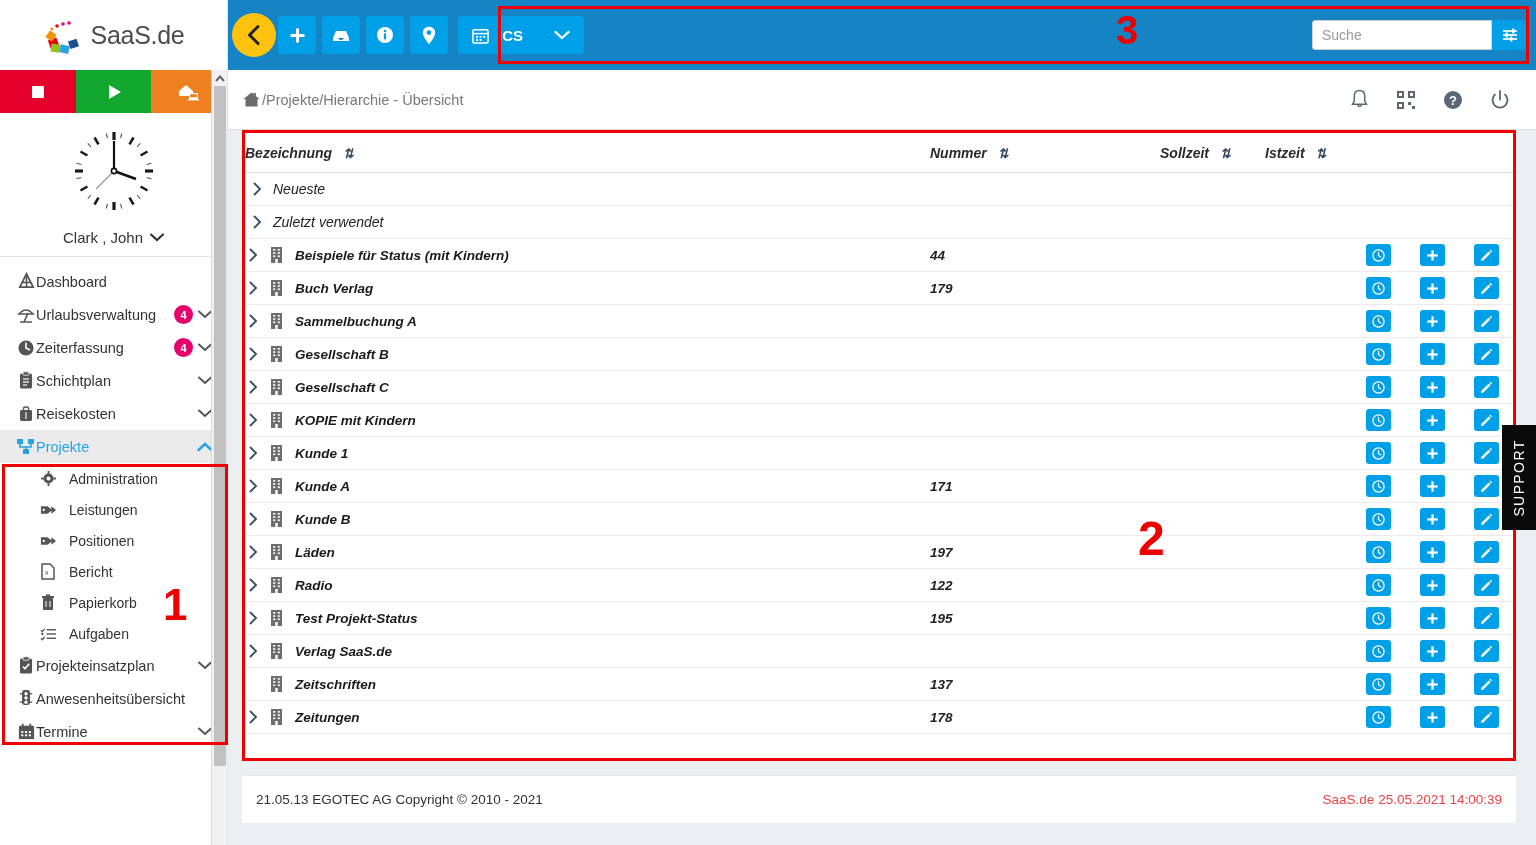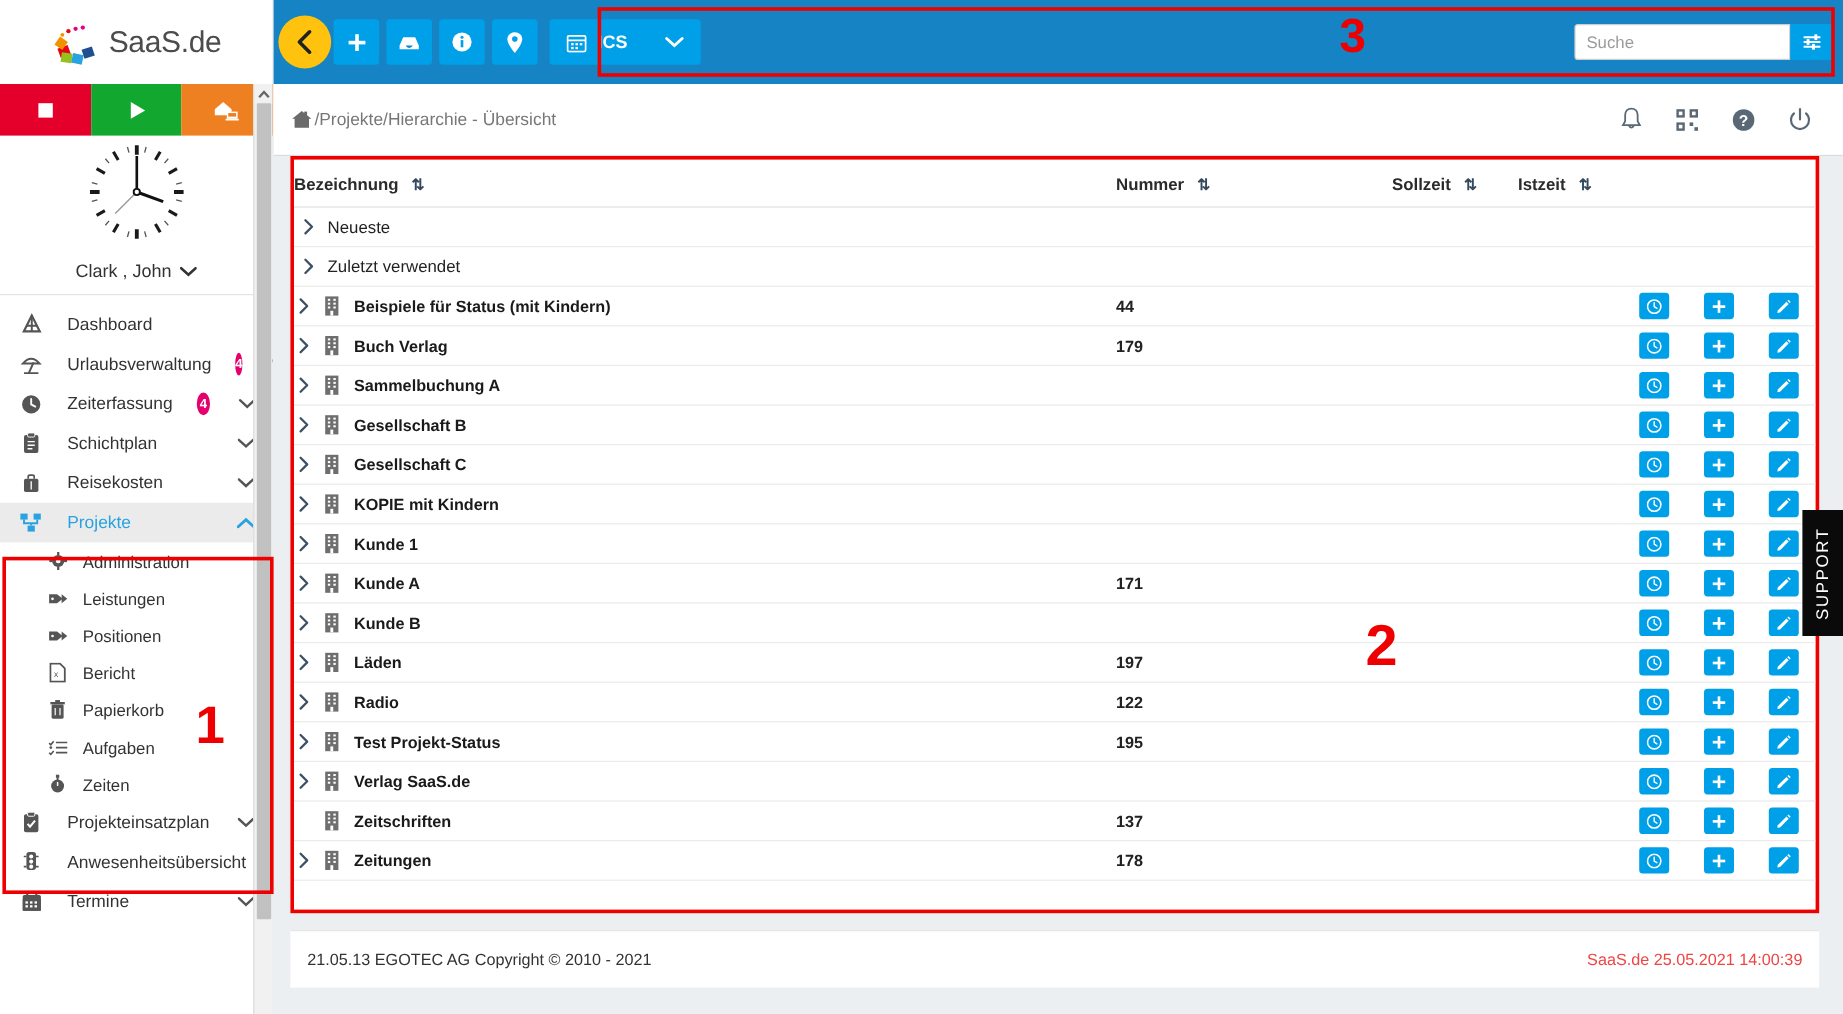--- a/index.html
+++ b/index.html
@@ -26,28 +26,28 @@
   .brand-inner { display: flex; align-items: center; gap: 2px; }
   .brand-logo { width: 46px; height: 40px; position: relative; }
   .brand-text { font-size: 25px; color: #4c4c4c; letter-spacing: -0.3px; }
 
   #status-bar { display: flex; height: 43px; }
   .status-btn { flex: 1; display: flex; align-items: center; justify-content: center; cursor: pointer; }
   .sb-stop { background: #e4002b; }
   .sb-play { background: #12a830; }
   .sb-home { background: #ef8022; }
 
-  #clock-zone { padding: 3px 0 10px; text-align: right; border-bottom: 1px solid #e3e3e3; }
+  #clock-zone { padding: 14px 0 10px; text-align: right; border-bottom: 1px solid #e3e3e3; }
   .clockface { width: 88px; height: 88px; margin: 0 auto; position: relative; }
   .user-name { margin-top: 14px; font-size: 15px; color: #333; display:flex; align-items:center; justify-content:center; gap:7px; cursor:pointer;}
 
   #nav { padding-top: 8px; }
   .nav-item {
     display: flex; align-items: center; height: 33px;
-    padding: 0 14px 0 16px; gap: 20px; cursor: pointer;
+    padding: 0 14px 0 16px; gap: 0; cursor: pointer;
     font-size: 14.5px; color: #333;
   }
   .nav-item .ico { width: 20px; display: flex; align-items: center; justify-content: center; flex: 0 0 20px; }
   .nav-item .lbl { flex: 1; white-space: nowrap; }
   .nav-item.active { background: #ebebeb; color: #29a3e0; }
   .nav-item.active .lbl { color: #29a3e0; }
   .badge {
     background: #e5006d; color: #fff; font-size: 11px; font-weight: bold;
     border-radius: 50%; width: 19px; height: 19px;
     display: flex; align-items: center; justify-content: center; margin-right: 4px;
@@ -138,21 +138,21 @@
   }
   #breadcrumb { font-size: 14.5px; color: #777; display:flex; align-items:center; gap:1px; }
   #head-icons { margin-left: auto; display: flex; align-items: center; gap: 27px; padding-right: 14px; }
   .head-ico { cursor: pointer; display:flex; align-items:center; }
 
   #content-card {
     position: absolute; left: 14px; top: 60px; right: 20px; bottom: 84px;
     background: #fff; border: 3px solid #ee0000;
     overflow: hidden;
   }
-  table.grid { width: 100%; border-collapse: collapse; }
+  table.grid { width: 100%; border-collapse: collapse; font-style: italic; }
   table.grid th {
     font-size: 14px; font-weight: bold; color: #2b2b2b; text-align: left;
     padding: 12px 0 11px 0; border-bottom: 1px solid #e0e0e0;
     white-space: nowrap;
   }
   .sort-ico { margin-left: 7px; color: #34495e; font-size: 13px; }
   table.grid td {
     font-size: 13.5px; color: #222; padding: 0; border-bottom: 1px solid #eceaea;
     height: 33px; vertical-align: middle;
   }
@@ -463,31 +463,20 @@
                 <line x1="7" y1="7" x2="17" y2="7"></line>
                 <line x1="7" y1="11.5" x2="17" y2="11.5"></line>
               </g>
               <path d="M1 3 L2.5 4.5 L5 1.5" stroke="#555" stroke-width="1.4" fill="none"></path>
               <path d="M1 11.5 L2.5 13 L5 10" stroke="#555" stroke-width="1.4" fill="none"></path>
               <circle cx="2.5" cy="7" r="1.2" fill="#555"></circle>
             </svg>
         </span>
         <span class="lbl">Aufgaben</span>
       </div>
-      <div class="nav-item">
-        <span class="ico">
-          <svg width="14" height="17" viewBox="0 0 14 17">
-              <circle cx="7" cy="10" r="5.4" fill="#555"></circle>
-              <rect x="5.6" y="0.6" width="2.8" height="2.6" fill="#555"></rect>
-              <rect x="6.2" y="3" width="1.6" height="2" fill="#555"></rect>
-              <line x1="7" y1="10" x2="7" y2="6.6" stroke="#fff" stroke-width="1.2"></line>
-            </svg>
-        </span>
-        <span class="lbl">Zeiten</span>
-      </div>
     </div>
 
     <div class="nav-item">
       <span class="ico">
         <svg width="16" height="19" viewBox="0 0 16 19">
             <rect x="2" y="2.5" width="12" height="15" rx="1.6" fill="#555"></rect>
             <rect x="5" y="0.8" width="6" height="3.4" rx="1" fill="#555" stroke="#fff" stroke-width="0.8"></rect>
             <path d="M5 10.5 L7 12.8 L11.2 7.8" stroke="#fff" stroke-width="1.7" fill="none"></path>
           </svg>
       </span>

